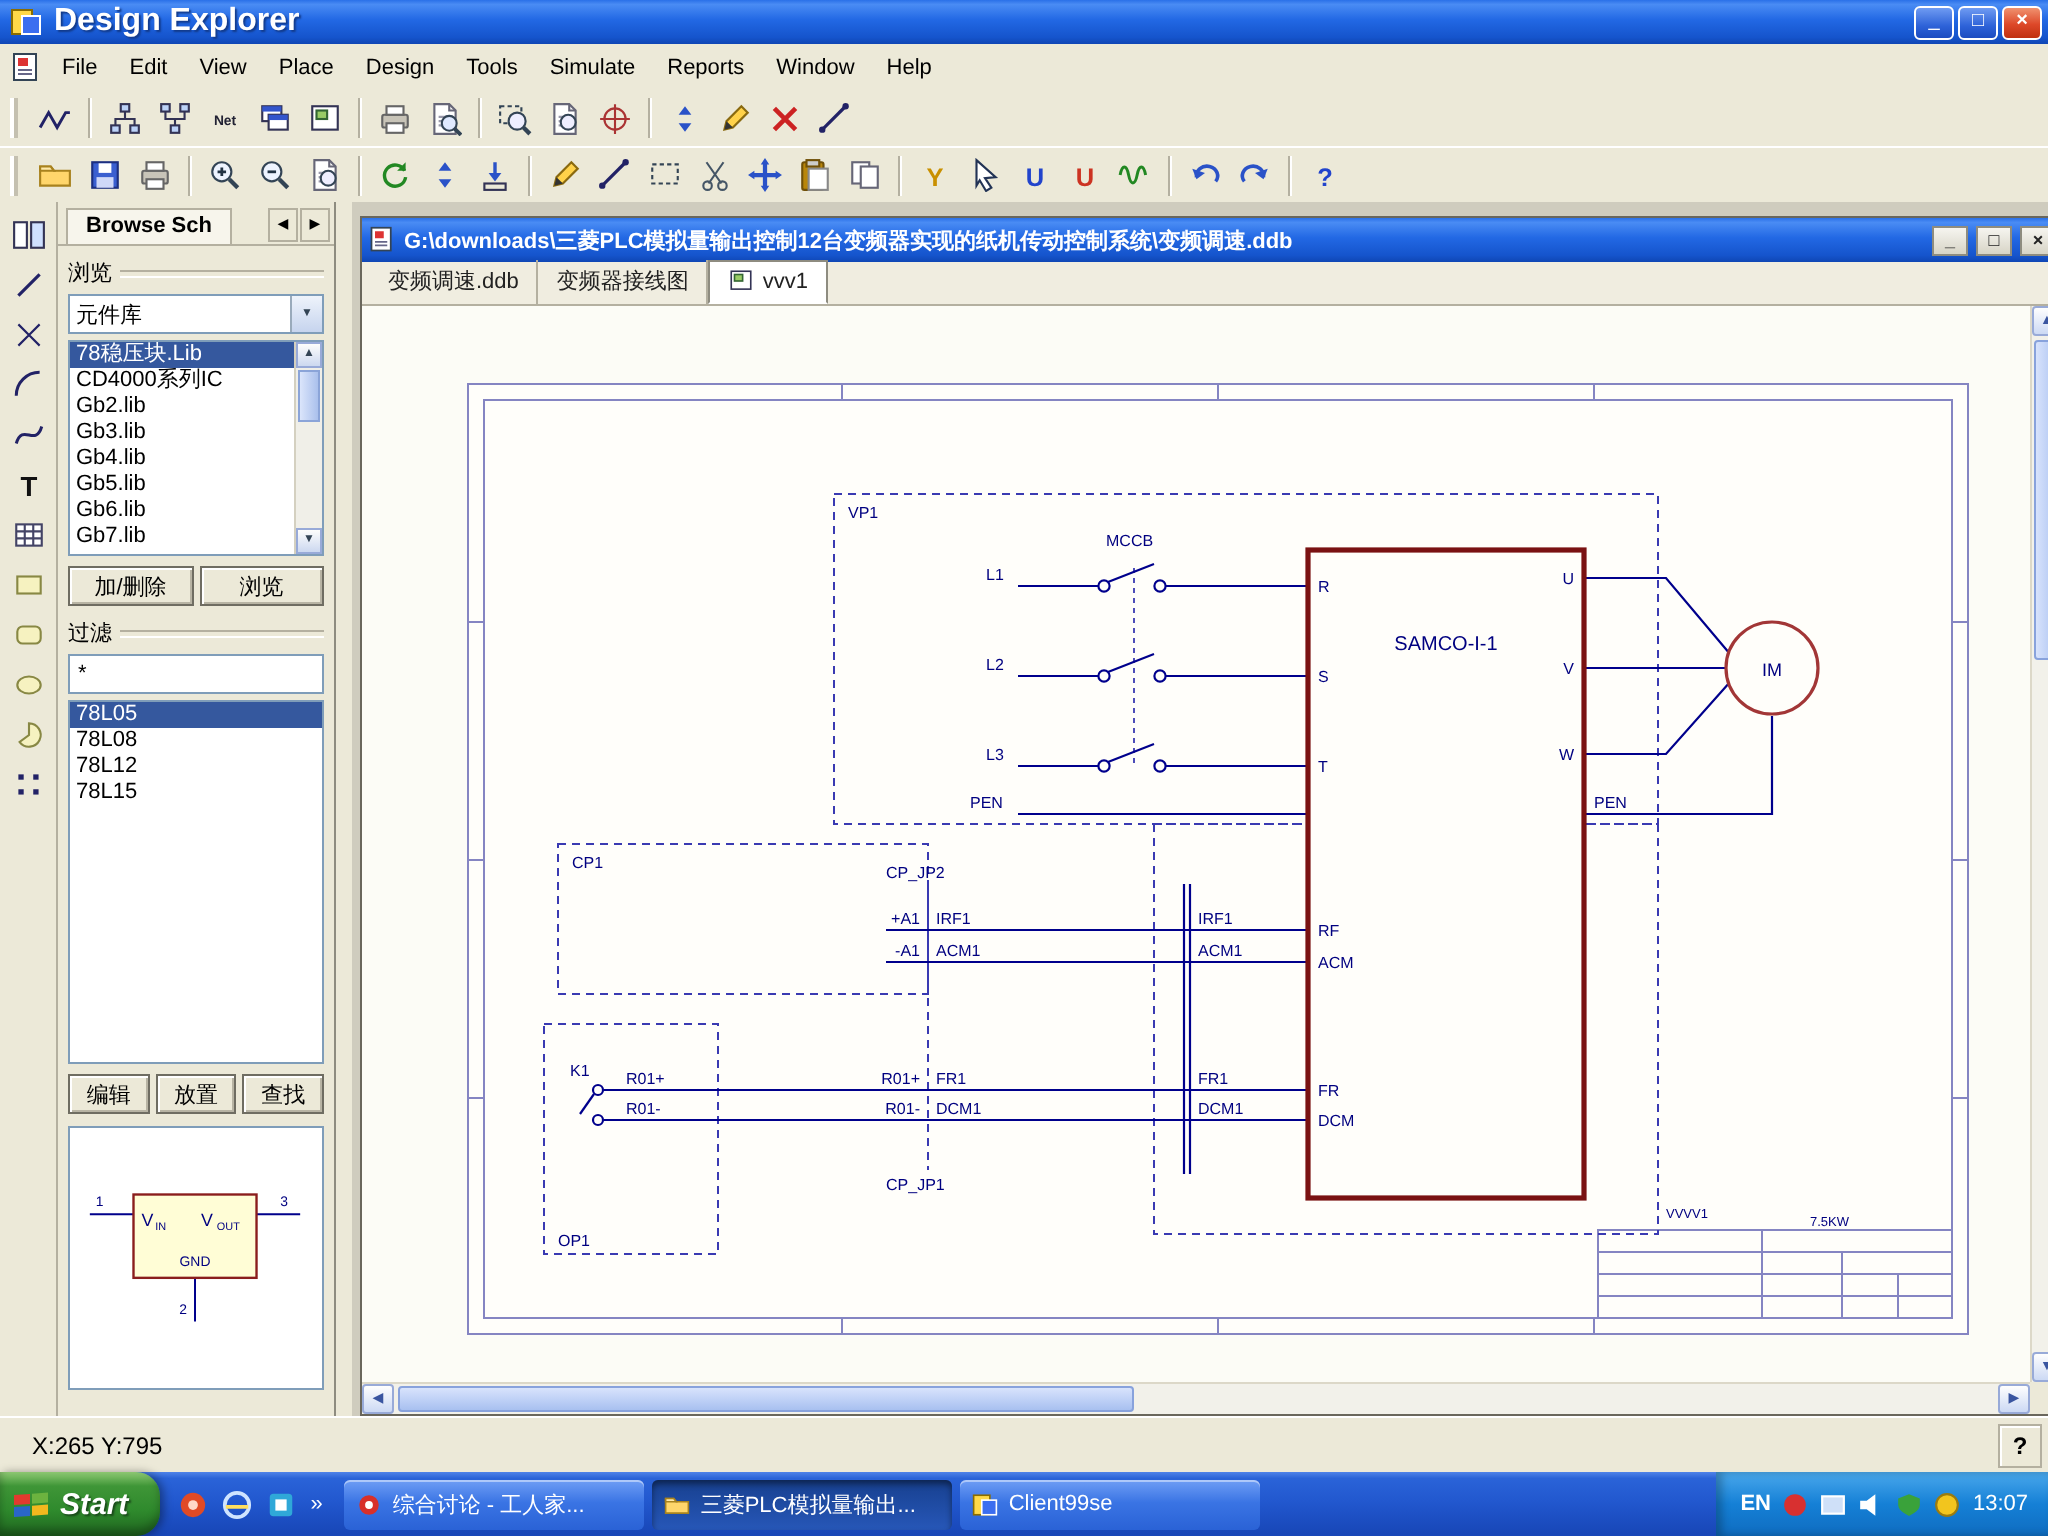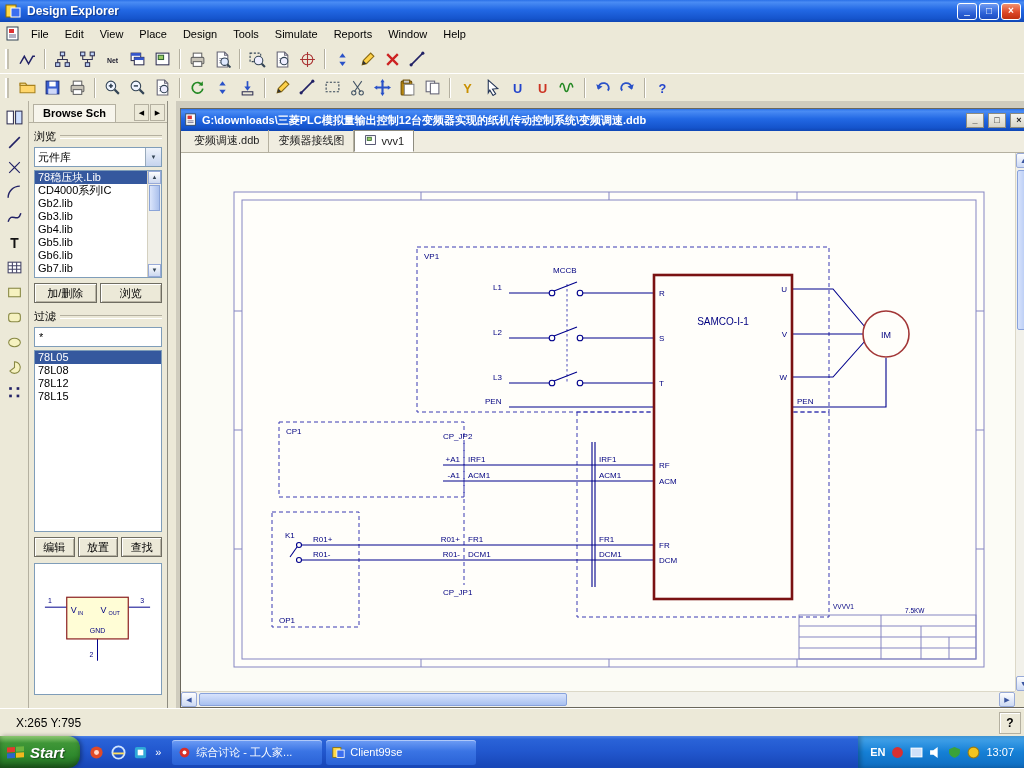--- a/index.html
+++ b/index.html
@@ -1,21 +1,21 @@
 <!DOCTYPE html>
 <html><head>
 <meta charset="utf-8">
 <style>
 *{margin:0;padding:0;box-sizing:border-box;font-family:"Liberation Sans",sans-serif;}
 html,body{width:1024px;height:768px;overflow:hidden;}
 body{background:#ece9d8;position:relative;font-size:11px;}
 
 .titlebar{position:absolute;left:0;top:0;width:1024px;height:22px;display:flex;align-items:center;padding:0 3px;
  background:linear-gradient(180deg,#2a70e8 0%,#4a8cf4 10%,#2268e4 45%,#1554cc 85%,#0f46b4 100%);}
-.titlebar .ttext{color:#fff;font-size:12px;font-weight:bold;text-shadow:1px 1px 1px #123a8a;margin-left:4px;flex:1;}
+.titlebar .ttext{color:#fff;font-size:16px;font-weight:bold;text-shadow:1px 1px 1px #123a8a;margin-left:4px;flex:1;}
 .capbtns{display:flex;gap:2px;}
 .capbtn{width:20px;height:17px;border-radius:3px;border:1px solid #fff;color:#fff;font-size:10px;line-height:14px;text-align:center;
  background:linear-gradient(180deg,#6f9bf2,#2d62d8 60%,#1c4cc0);}
 .capbtn.close{background:linear-gradient(180deg,#f0926f,#dd4829 55%,#c03010);font-weight:bold;}
 
 .menubar{position:absolute;left:0;top:22px;width:1024px;height:23px;background:#ece9d8;display:flex;align-items:center;padding-left:3px;}
 .mitem{padding:4px 8px;color:#000;}
 .menuicon{width:16px;height:16px;margin:0 2px;}
 
 .toolbar{position:absolute;left:0;width:1024px;height:28px;background:#ece9d8;display:flex;align-items:center;padding-left:2px;}
@@ -835,20 +835,26 @@
         </svg>
       <span class="qlmore">»</span>
     </div>
     <div class="task">
       <svg viewBox="0 0 16 16">
           <circle cx="8" cy="8" r="6" fill="#d8302a"></circle>
           <circle cx="8" cy="8" r="2.4" fill="#fff"></circle>
         </svg>
       <span>综合讨论 - 工人家...</span>
     </div>
+    <div class="task active">
+      <svg viewBox="0 0 16 16">
+          <use href="#i-folder"></use>
+        </svg>
+      <span>三菱PLC模拟量输出...</span>
+    </div>
     <div class="task">
       <svg viewBox="0 0 16 16">
           <use href="#i-appicon"></use>
         </svg>
       <span>Client99se</span>
     </div>
     <div class="tray">
       <span class="ticontext">EN</span>
       <svg viewBox="0 0 12 12">
           <circle cx="6" cy="6" r="5" fill="#d83030"></circle>

